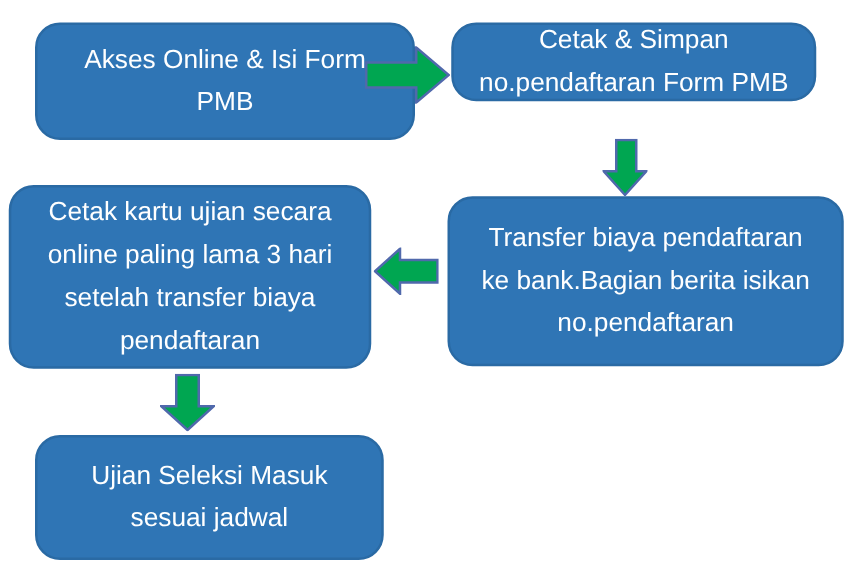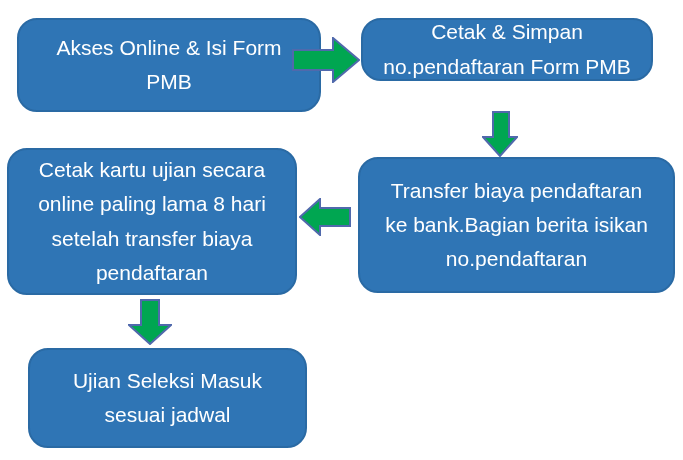--- a/index.html
+++ b/index.html
@@ -49,21 +49,21 @@
     stroke: var(--arrow-border);
     stroke-width: 2;
     stroke-linejoin: miter;
   }
 </style>
 </head>
 <body>
 
 <div class="stage">
 
-  <div class="flow-box" style="left:17px; top:18px; width:304px; height:94px;">
+  <div class="flow-box" style="left:28px; top:18px; width:304px; height:94px;">
     <span class="label">Akses Online  &amp; Isi Form
 PMB</span>
   </div>
 
   <svg class="arrow" style="left:292px; top:37px;" width="68" height="46" viewBox="0 0 68 46">
     <polygon points="1,13 41,13 41,1 67,23 41,45 41,33 1,33"></polygon>
   </svg>
 
   <div class="flow-box" style="left:361px; top:18px; width:292px; height:63px;justify-content:center;">
     <span class="label">Cetak &amp; Simpan
@@ -79,21 +79,21 @@
 ke bank.Bagian berita isikan
 no.pendaftaran</span>
   </div>
 
   <svg class="arrow" style="left:299px; top:198px;" width="52" height="38" viewBox="0 0 52 38">
     <polygon points="51,10 21,10 21,1 1,19 21,37 21,28 51,28"></polygon>
   </svg>
 
   <div class="flow-box" style="left:7px; top:148px; width:290px; height:147px;">
     <span class="label">Cetak kartu ujian secara
-online paling lama 8 hari
+online paling lama 3 hari
 setelah transfer biaya
 pendaftaran</span>
   </div>
 
   <svg class="arrow" style="left:128px; top:299px;" width="44" height="46" viewBox="0 0 44 46">
     <polygon points="13,1 31,1 31,26 43,26 22,45 1,26 13,26"></polygon>
   </svg>
 
   <div class="flow-box" style="left:8px; top:348px; width:279px; height:100px;margin-left:20px;">
     <span class="label">Ujian Seleksi Masuk

